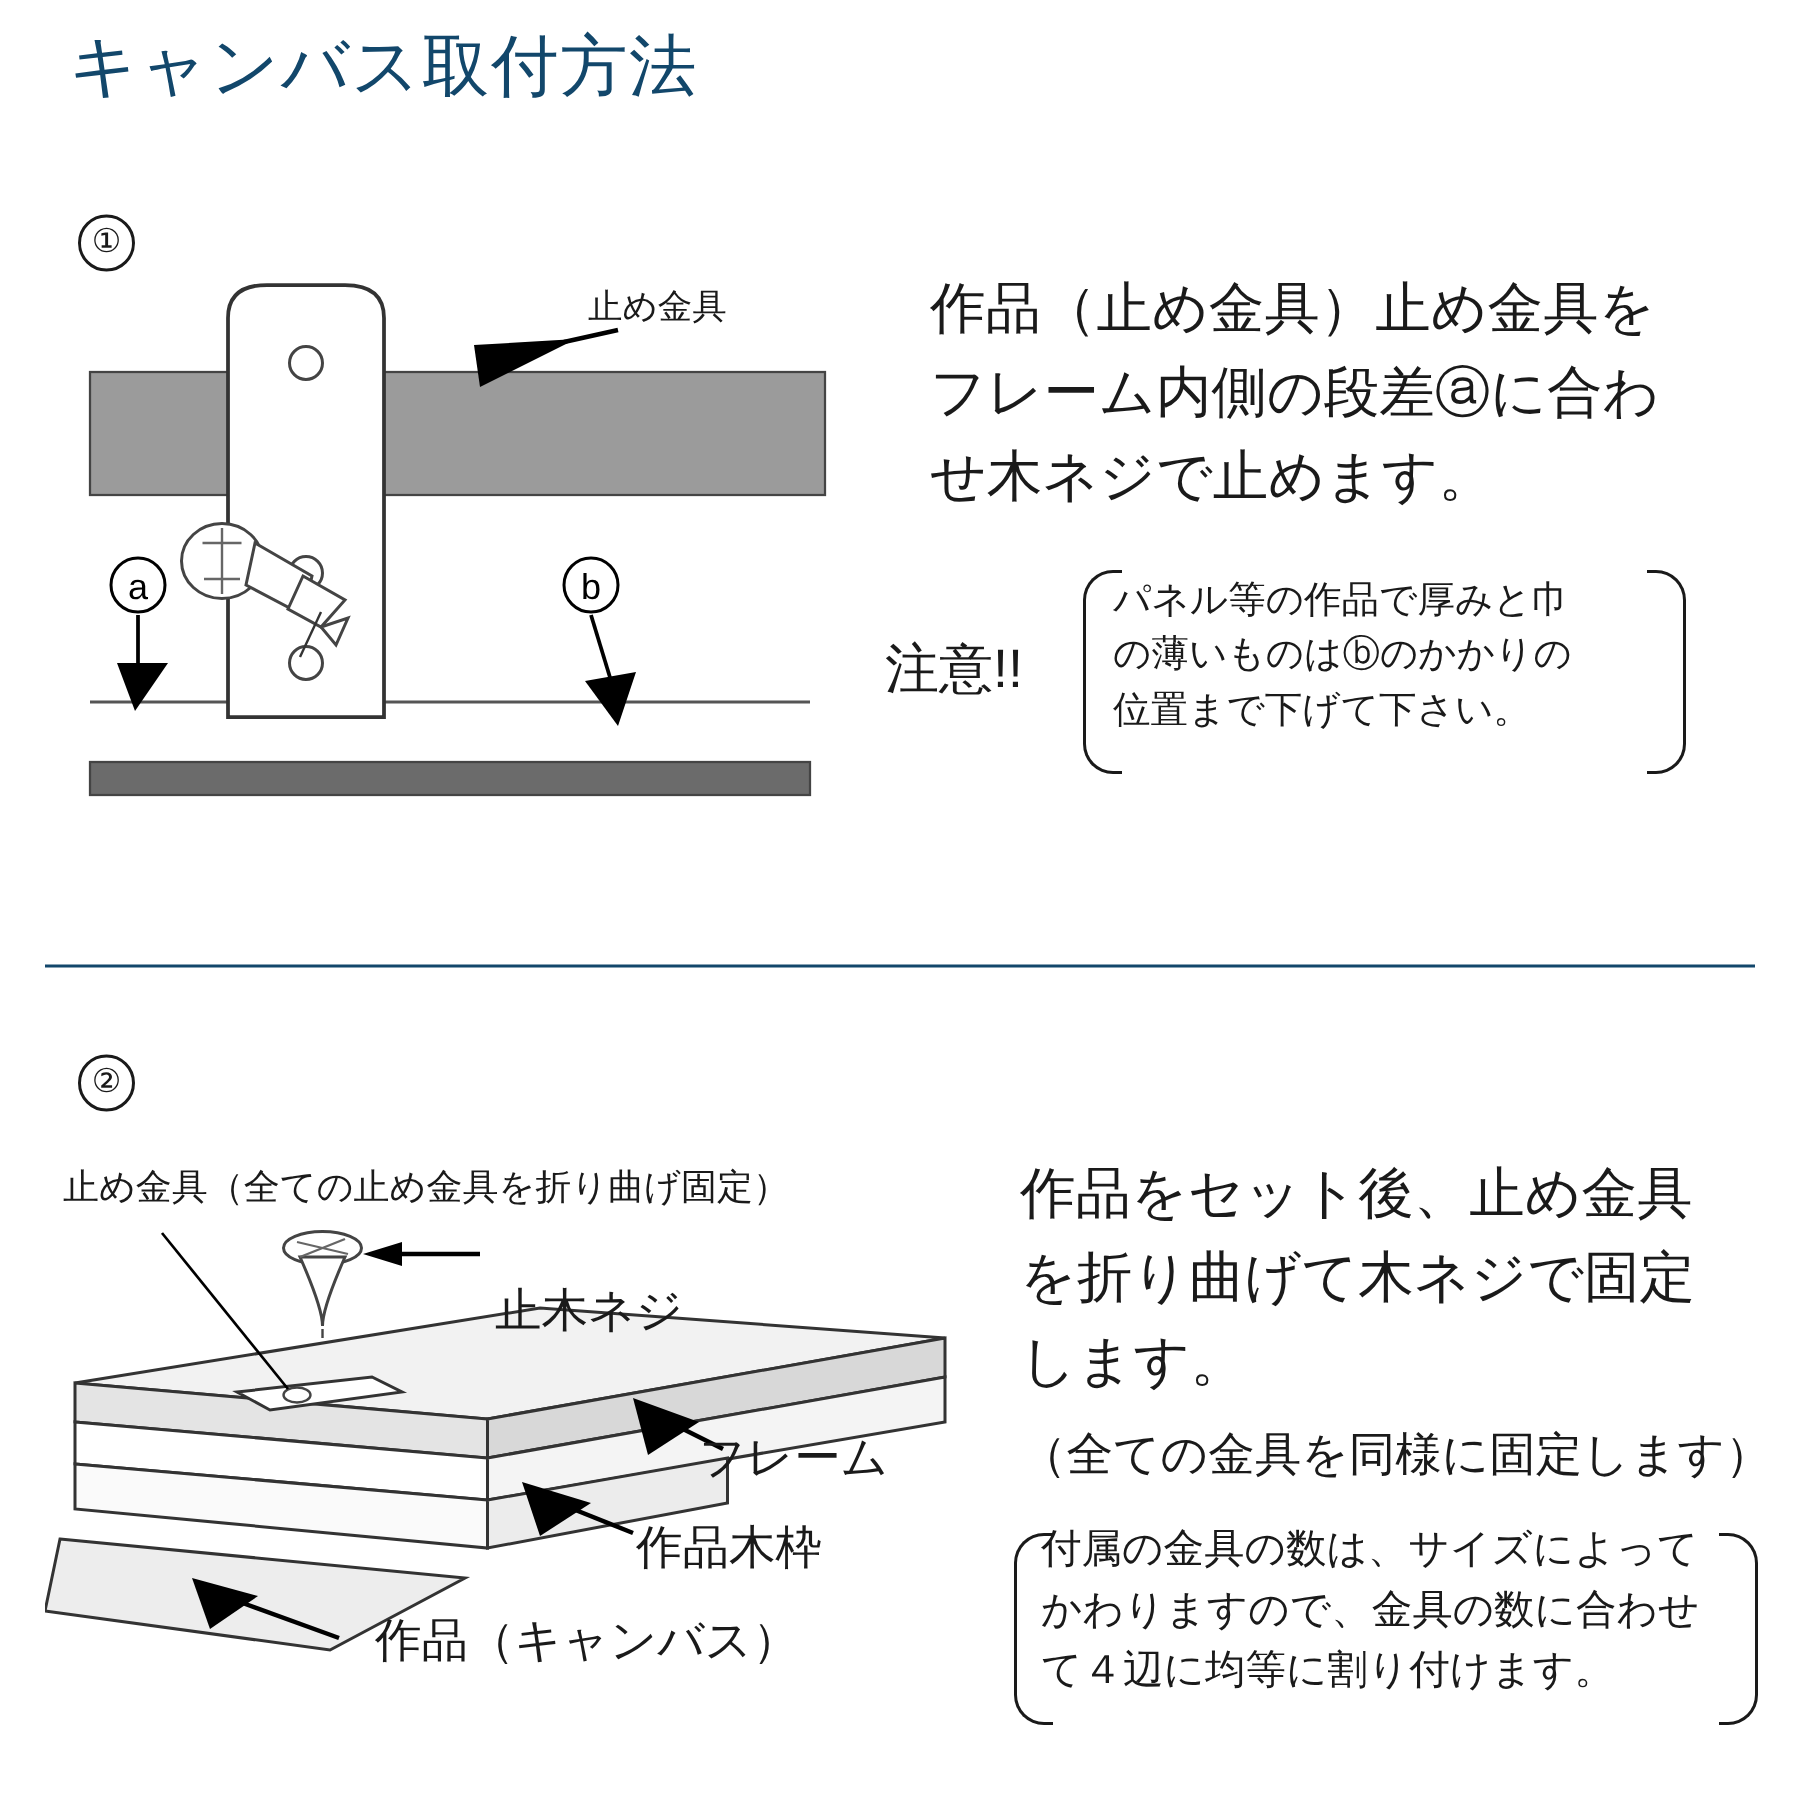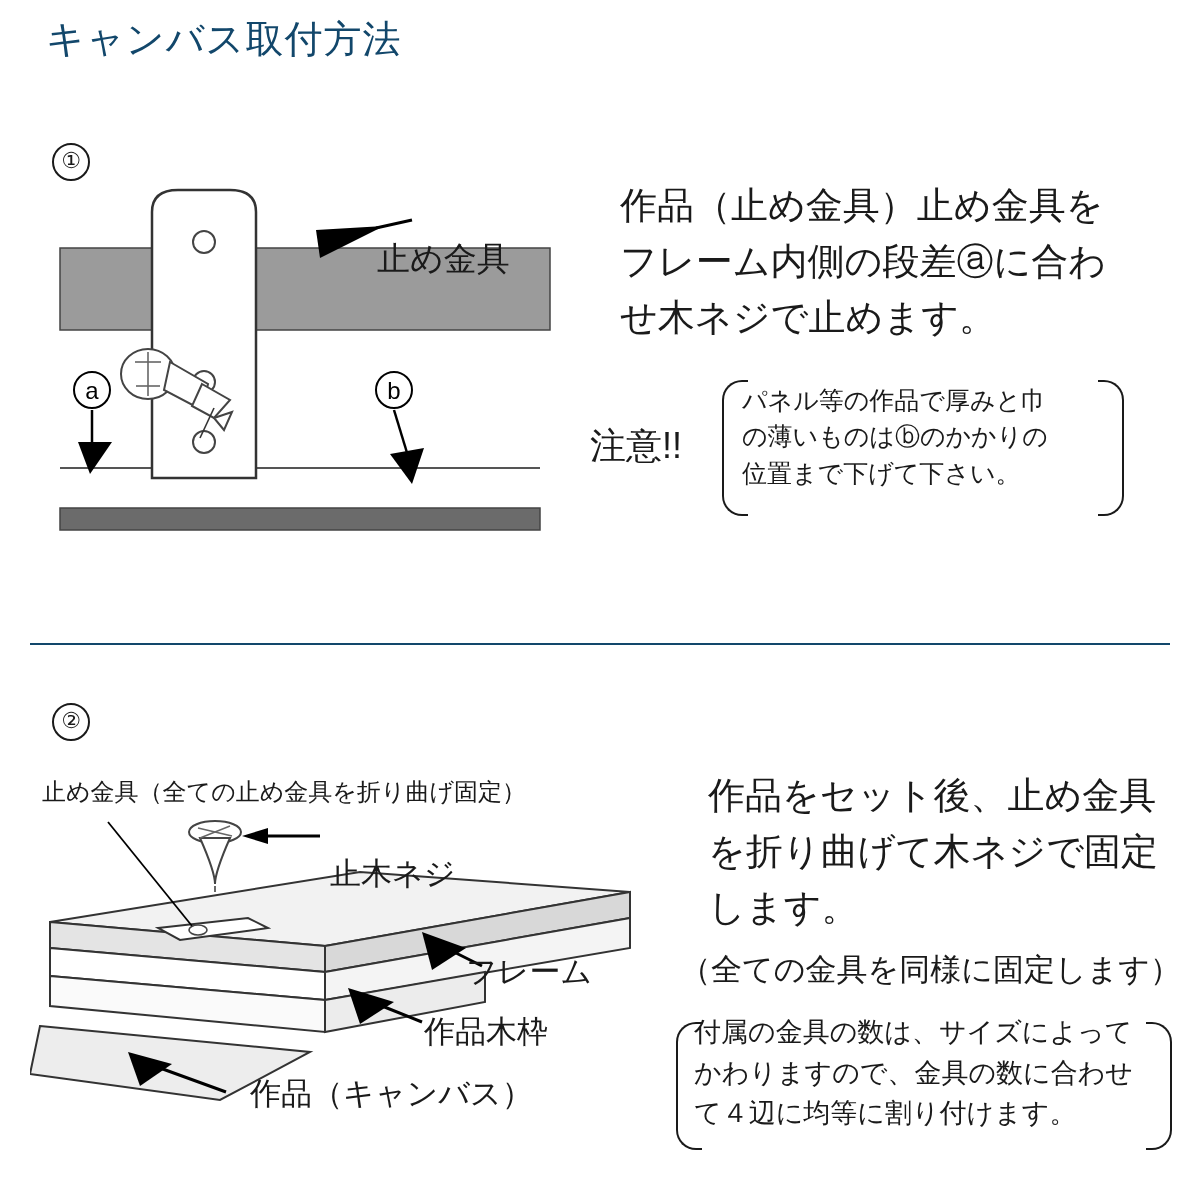--- a/index.html
+++ b/index.html
@@ -18,21 +18,21 @@
   .page {
     position: absolute;
     inset: 0;
   }
 
   
   .title {
     position: absolute;
     left: 46px;
     top: 14px;
-    font-size: 38px;
+    font-size: 45px;
     letter-spacing: 1px;
     color: #12476b;
     font-weight: 400;
     white-space: nowrap;
     text-align: center;
   }
 
   
   .divider {
     position: absolute;
@@ -109,33 +109,31 @@
   }
   .brace.right-b2 {
     left: 1146px; top: 1022px; height: 128px;
     border-left: none;
     border-top-right-radius: 20px;
     border-bottom-right-radius: 20px;
   }
 
   
   .t1-metal {
-    left: 377px;
+    left: 392px;
     top: 188px;
-    font-size: 33px;
-    margin-top: 48px;
+    font-size: 23px;
   }
 
   
   .t2-main {
     left: 680px;
     top: 768px;
     font-size: 37px;
     line-height: 1.52;
-    margin-left: 28px;
   }
   .t2-sub {
     left: 680px;
     top: 948px;
     font-size: 31px;
   }
   .t2-note {
     left: 694px;
     top: 976px;
     font-size: 27px;

